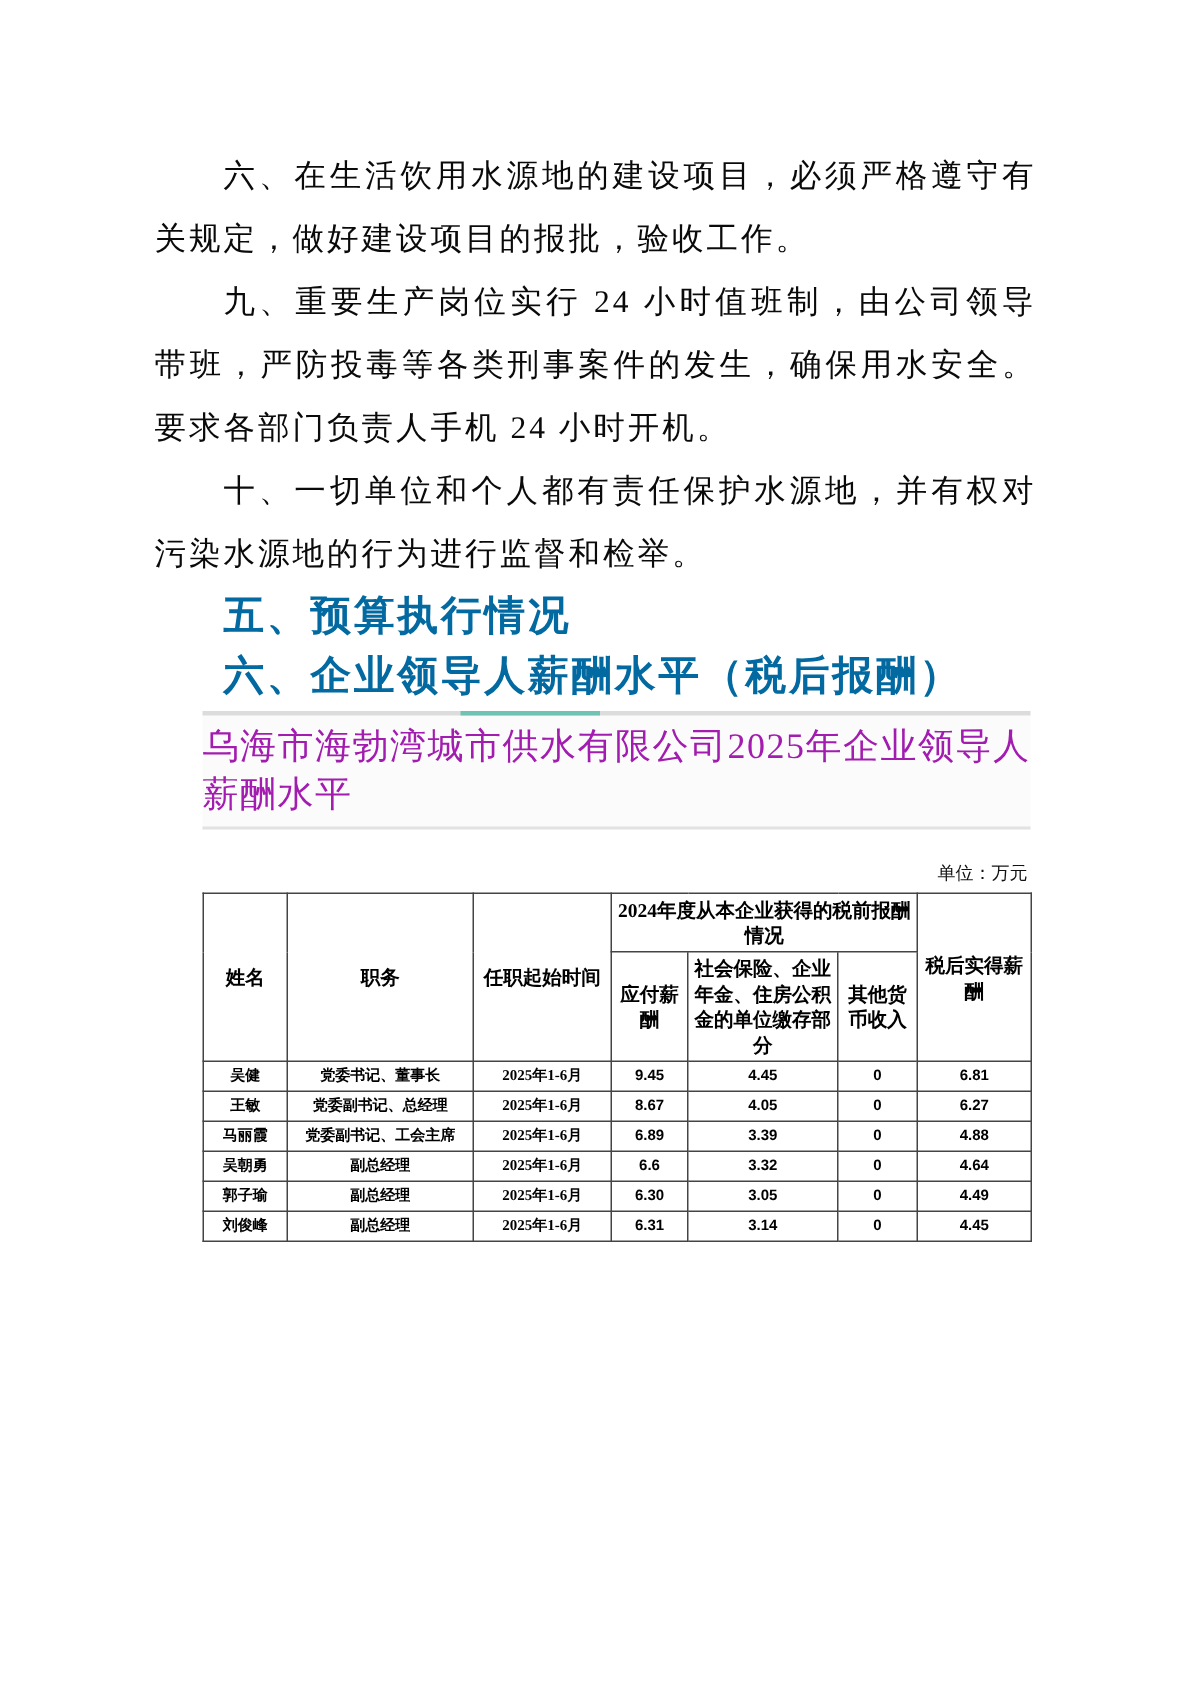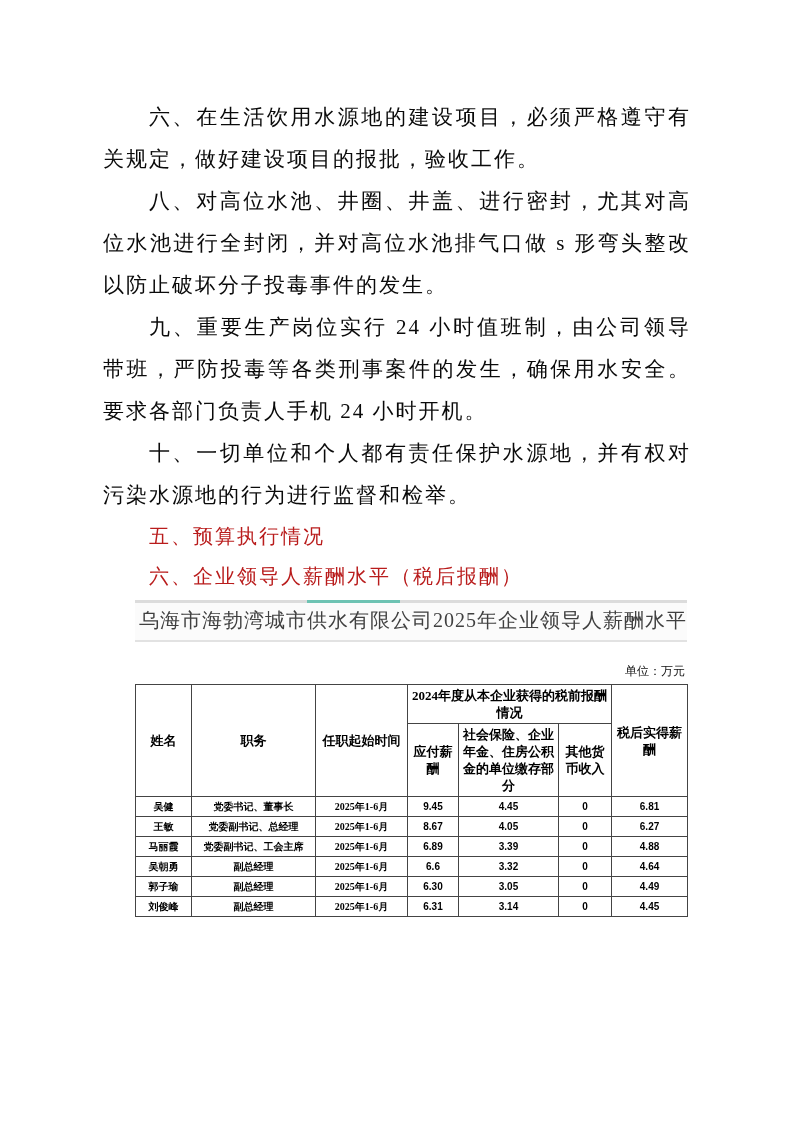--- a/index.html
+++ b/index.html
@@ -20,44 +20,44 @@
     font-size:21px;
     line-height:42px;
     letter-spacing:2px;
     text-align:justify;
     text-justify:inter-ideograph;
     text-indent:46px;
     color:#0a0a0a;
   }
   .heading {
     font-family:"Liberation Sans","DejaVu Sans",sans-serif;
-    font-weight:400;
-    font-size:20px;
+    font-weight:700;
+    font-size:27px;
     line-height:40px;
     letter-spacing:2px;
     text-indent:46px;
-    color:#b91c1c;
+    color:#0369a1;
   }
   
   .table-wrap {
     margin-left:32px;
     width:552px;
     margin-top:4px;
   }
   .band-strip { position:relative; height:3px; background:#dcdcdc; }
   .band-accent {
     position:absolute; top:0; left:172px; width:93px; height:3px;
   }
   .table-title {
     background:#fbfbfb;
     border-bottom:2px solid #e2e2e2;
-    text-align:right;
-    font-size:20px;
+    text-align:left;
+    font-size:24px;
     letter-spacing:1px;
-    color:#404040;
+    color:#a21caf;
     padding:4px 0 6px 0;
   }
   .unit-label {
     text-align:right;
     font-size:12px;
     color:#111;
     padding:5px 2px 4px 0;
     margin-top:16px;
   }
   table.salary {
@@ -97,21 +97,20 @@
   col.c-oth   { width:53px; }
   col.c-after { width:76px; }
 </style>
 </head>
 <body>
 
 <div class="page">
   <div class="content">
 
     <p class="para">六、在生活饮用水源地的建设项目，必须严格遵守有关规定，做好建设项目的报批，验收工作。</p>
-    <p class="para">八、对高位水池、井圈、井盖、进行密封，尤其对高位水池进行全封闭，并对高位水池排气口做 s 形弯头整改以防止破坏分子投毒事件的发生。</p>
     <p class="para">九、重要生产岗位实行 24 小时值班制，由公司领导带班，严防投毒等各类刑事案件的发生，确保用水安全。要求各部门负责人手机 24 小时开机。</p>
     <p class="para">十、一切单位和个人都有责任保护水源地，并有权对污染水源地的行为进行监督和检举。</p>
 
     <h3 class="heading">五、预算执行情况</h3>
 
 
     <h3 class="heading">六、企业领导人薪酬水平（税后报酬）</h3>
 
     <div class="table-wrap">
       <div class="band-strip">

